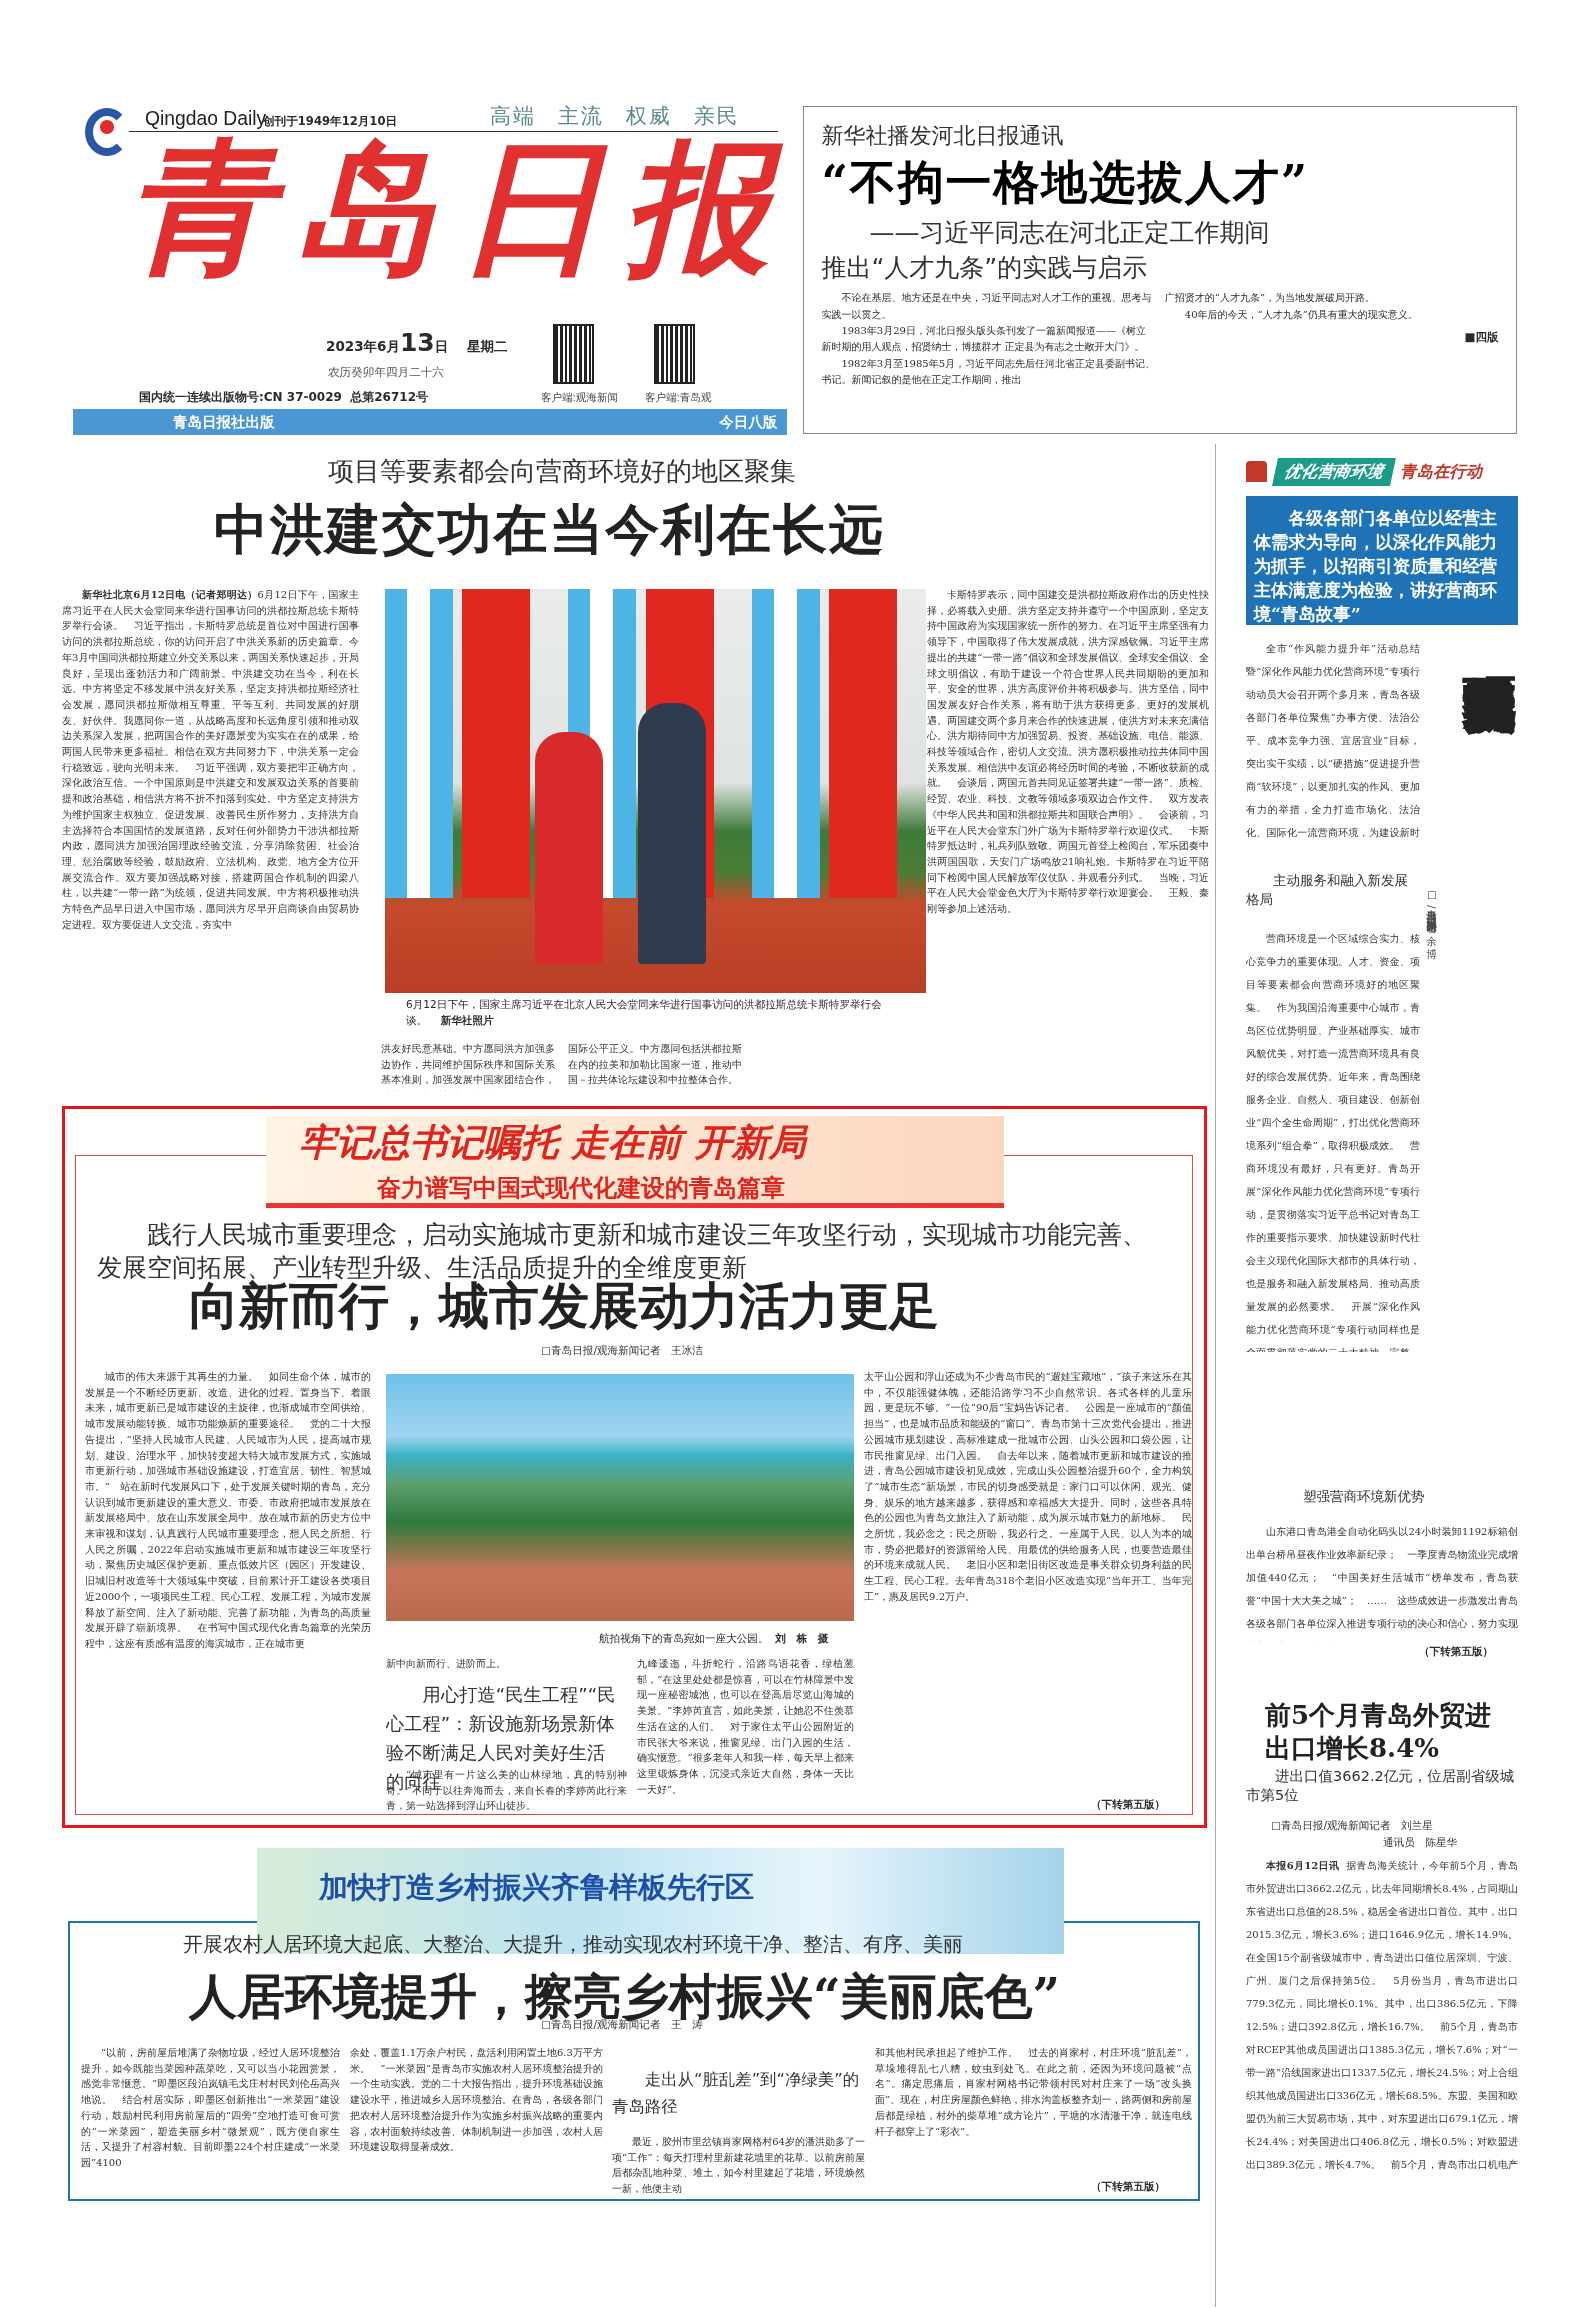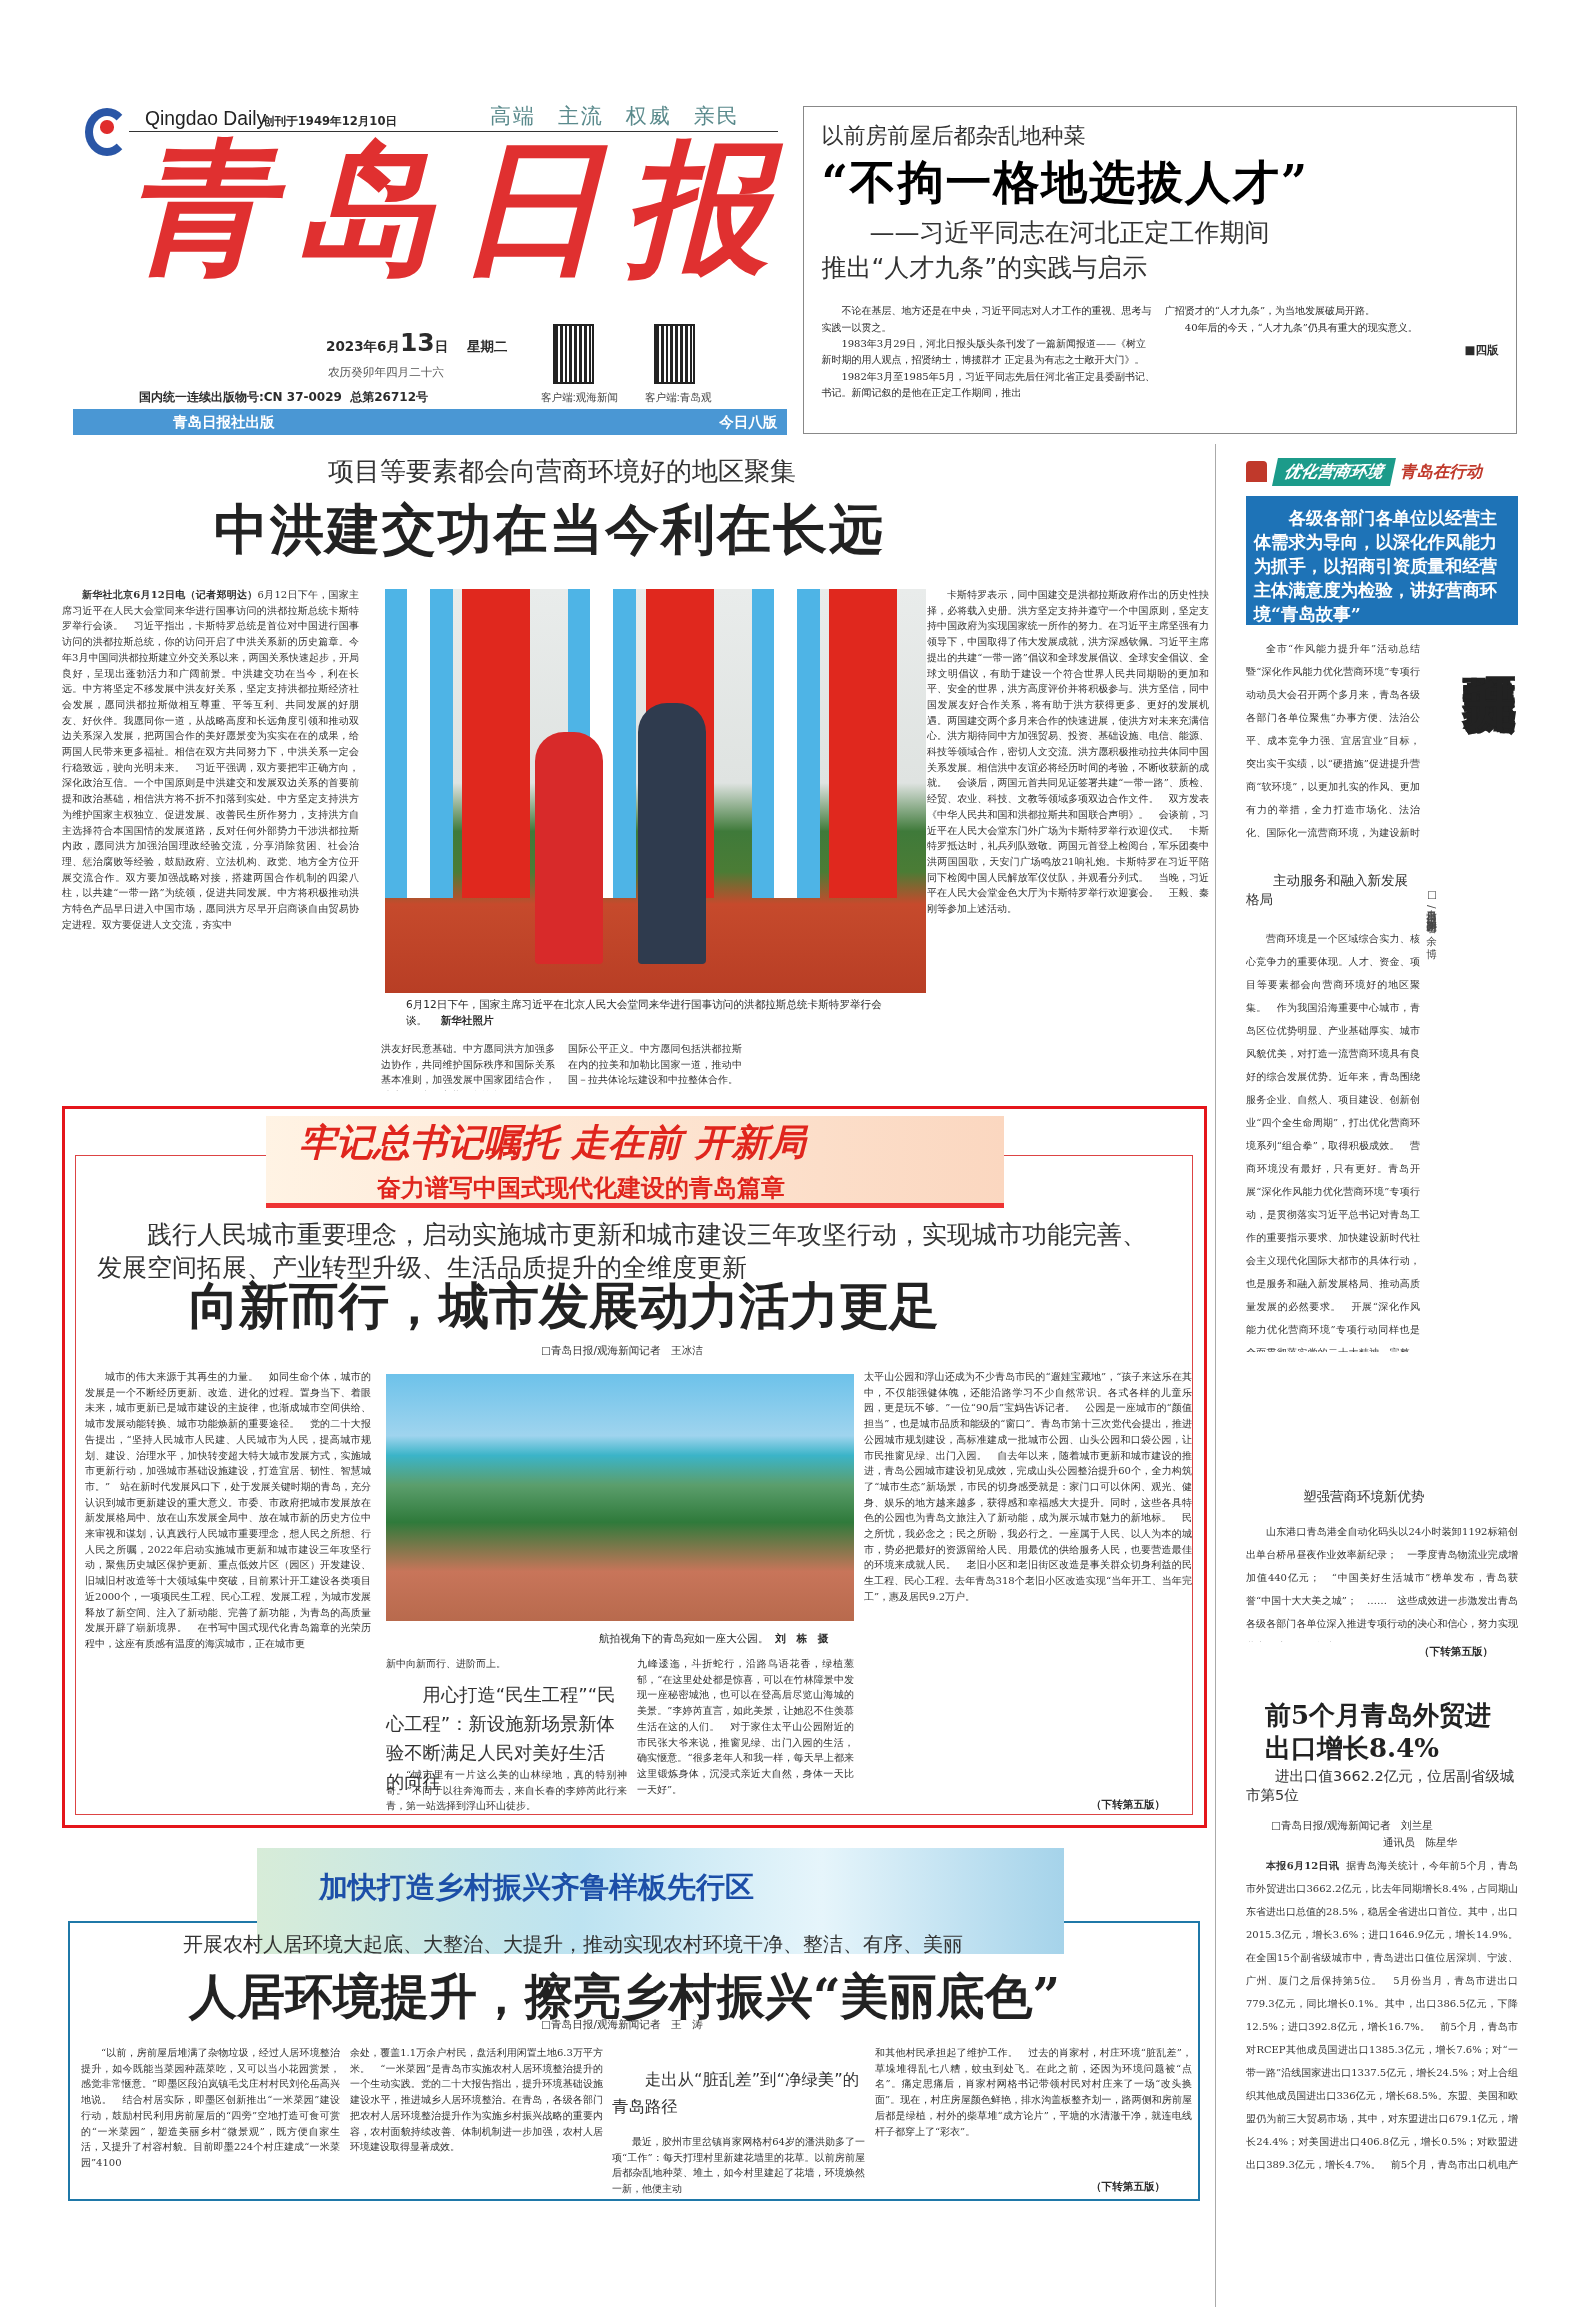--- a/index.html
+++ b/index.html
@@ -14,21 +14,21 @@
 .lunar{left:328px;top:365px;font-family:"DejaVu Sans",sans-serif;font-size:11.6px;color:#555}
 .cn{left:139px;top:389px;font-family:"DejaVu Sans",sans-serif;font-size:12px;font-weight:bold}
 .qr{width:41px;height:60px;background:repeating-linear-gradient(90deg,#222 0 2.9px,#fff 2.9px 4.8px),#222;border:2.9px solid #222}
 .qr-label{font-family:Liberation Sans, sans-serif;font-size:10.6px;color:#444}
 .bluebar{left:73px;top:409px;width:714px;height:26px;background:#4a97d4;color:#fff;font-family:"DejaVu Sans",sans-serif;font-weight:bold;font-size:14.5px;display:flex;justify-content:space-between;align-items:center;padding:0 9.7px 0 100px}
 .topbox{left:803px;top:106px;width:714px;height:328px;border:1px solid #888;padding:13.5px 17.4px}
 .tb-kicker{font-family:"DejaVu Sans",sans-serif;font-size:22px;color:#333}
 .tb-title{font-family:"DejaVu Serif",serif;font-size:46px;font-weight:bold;color:#000000;letter-spacing:1.9px;margin-top:1.9px}
 .tb-sub1{font-family:"DejaVu Sans",sans-serif;font-size:25px;color:#333;padding-left:48px;margin-top:1.9px}
 .tb-sub2{font-family:"DejaVu Sans",sans-serif;font-size:25px;color:#333;margin-top:1.9px}
-.cols2{display:grid;grid-template-columns:1fr 1fr;gap:9.7px;margin-top:19px;font-size:10px;line-height:16.4px}
+.cols2{display:grid;grid-template-columns:1fr 1fr;gap:9.7px;margin-top:6px;font-size:10px;line-height:16.4px}
 .p{text-indent:2em}
 .jump{text-align:right;font-family:"DejaVu Sans",sans-serif;font-weight:bold;font-size:11.6px;margin-top:5.8px}
 .kicker1{left:328px;top:454px;font-family:"DejaVu Sans",sans-serif;font-size:26px;color:#333}
 .head1{left:214px;top:494px;font-family:"DejaVu Serif",serif;font-size:54px;font-weight:bold;color:#222;letter-spacing:1.9px}
 .body{font-size:10px;line-height:15.7px;color:#333;text-align:justify}
 .photo1{left:385px;top:589px;width:541px;height:404px;background:linear-gradient(#e9eceb 0%,#dfe3e1 48%,#3f7a3a 60%,#4b7c35 70%,#c64a2c 78%,#b83e25 100%);overflow:hidden}
 .flag{position:absolute;top:0;width:68px;height:309px}
 .hn{background:linear-gradient(90deg,#4eb4e6 33%,#fff 33% 66%,#4eb4e6 66%)}
 .cnf{background:#e0281e}
 .person{position:absolute;bottom:29px;width:68px;border-radius:29px 29px 3.9px 3.9px}
@@ -77,21 +77,21 @@
 <div class="abs qr" style="left:553px;top:324px"></div>
 <div class="abs qr" style="left:654px;top:324px"></div>
 <div class="abs qr-label" style="left:541px;top:391px">客户端:观海新闻</div>
 <div class="abs qr-label" style="left:645px;top:391px">客户端:青岛观</div>
 <div class="abs bluebar">
   <span>青岛日报社出版</span>
   <span>今日八版</span>
 </div>
 
 <div class="abs topbox">
-  <div class="tb-kicker">以前房前屋后都杂乱地种菜</div>
+  <div class="tb-kicker">新华社播发河北日报通讯</div>
   <div class="tb-title">“不拘一格地选拔人才”</div>
   <div class="tb-sub1">——习近平同志在河北正定工作期间</div>
   <div class="tb-sub2">推出“人才九条”的实践与启示</div>
   <div class="cols2">
     <div>
       <p class="p">不论在基层、地方还是在中央，习近平同志对人才工作的重视、思考与实践一以贯之。</p>
       <p class="p">1983年3月29日，河北日报头版头条刊发了一篇新闻报道——《树立新时期的用人观点，招贤纳士，博揽群才 正定县为有志之士敞开大门》。</p>
       <p class="p">1982年3月至1985年5月，习近平同志先后任河北省正定县委副书记、书记。新闻记叙的是他在正定工作期间，推出</p>
     </div>
     <div>

